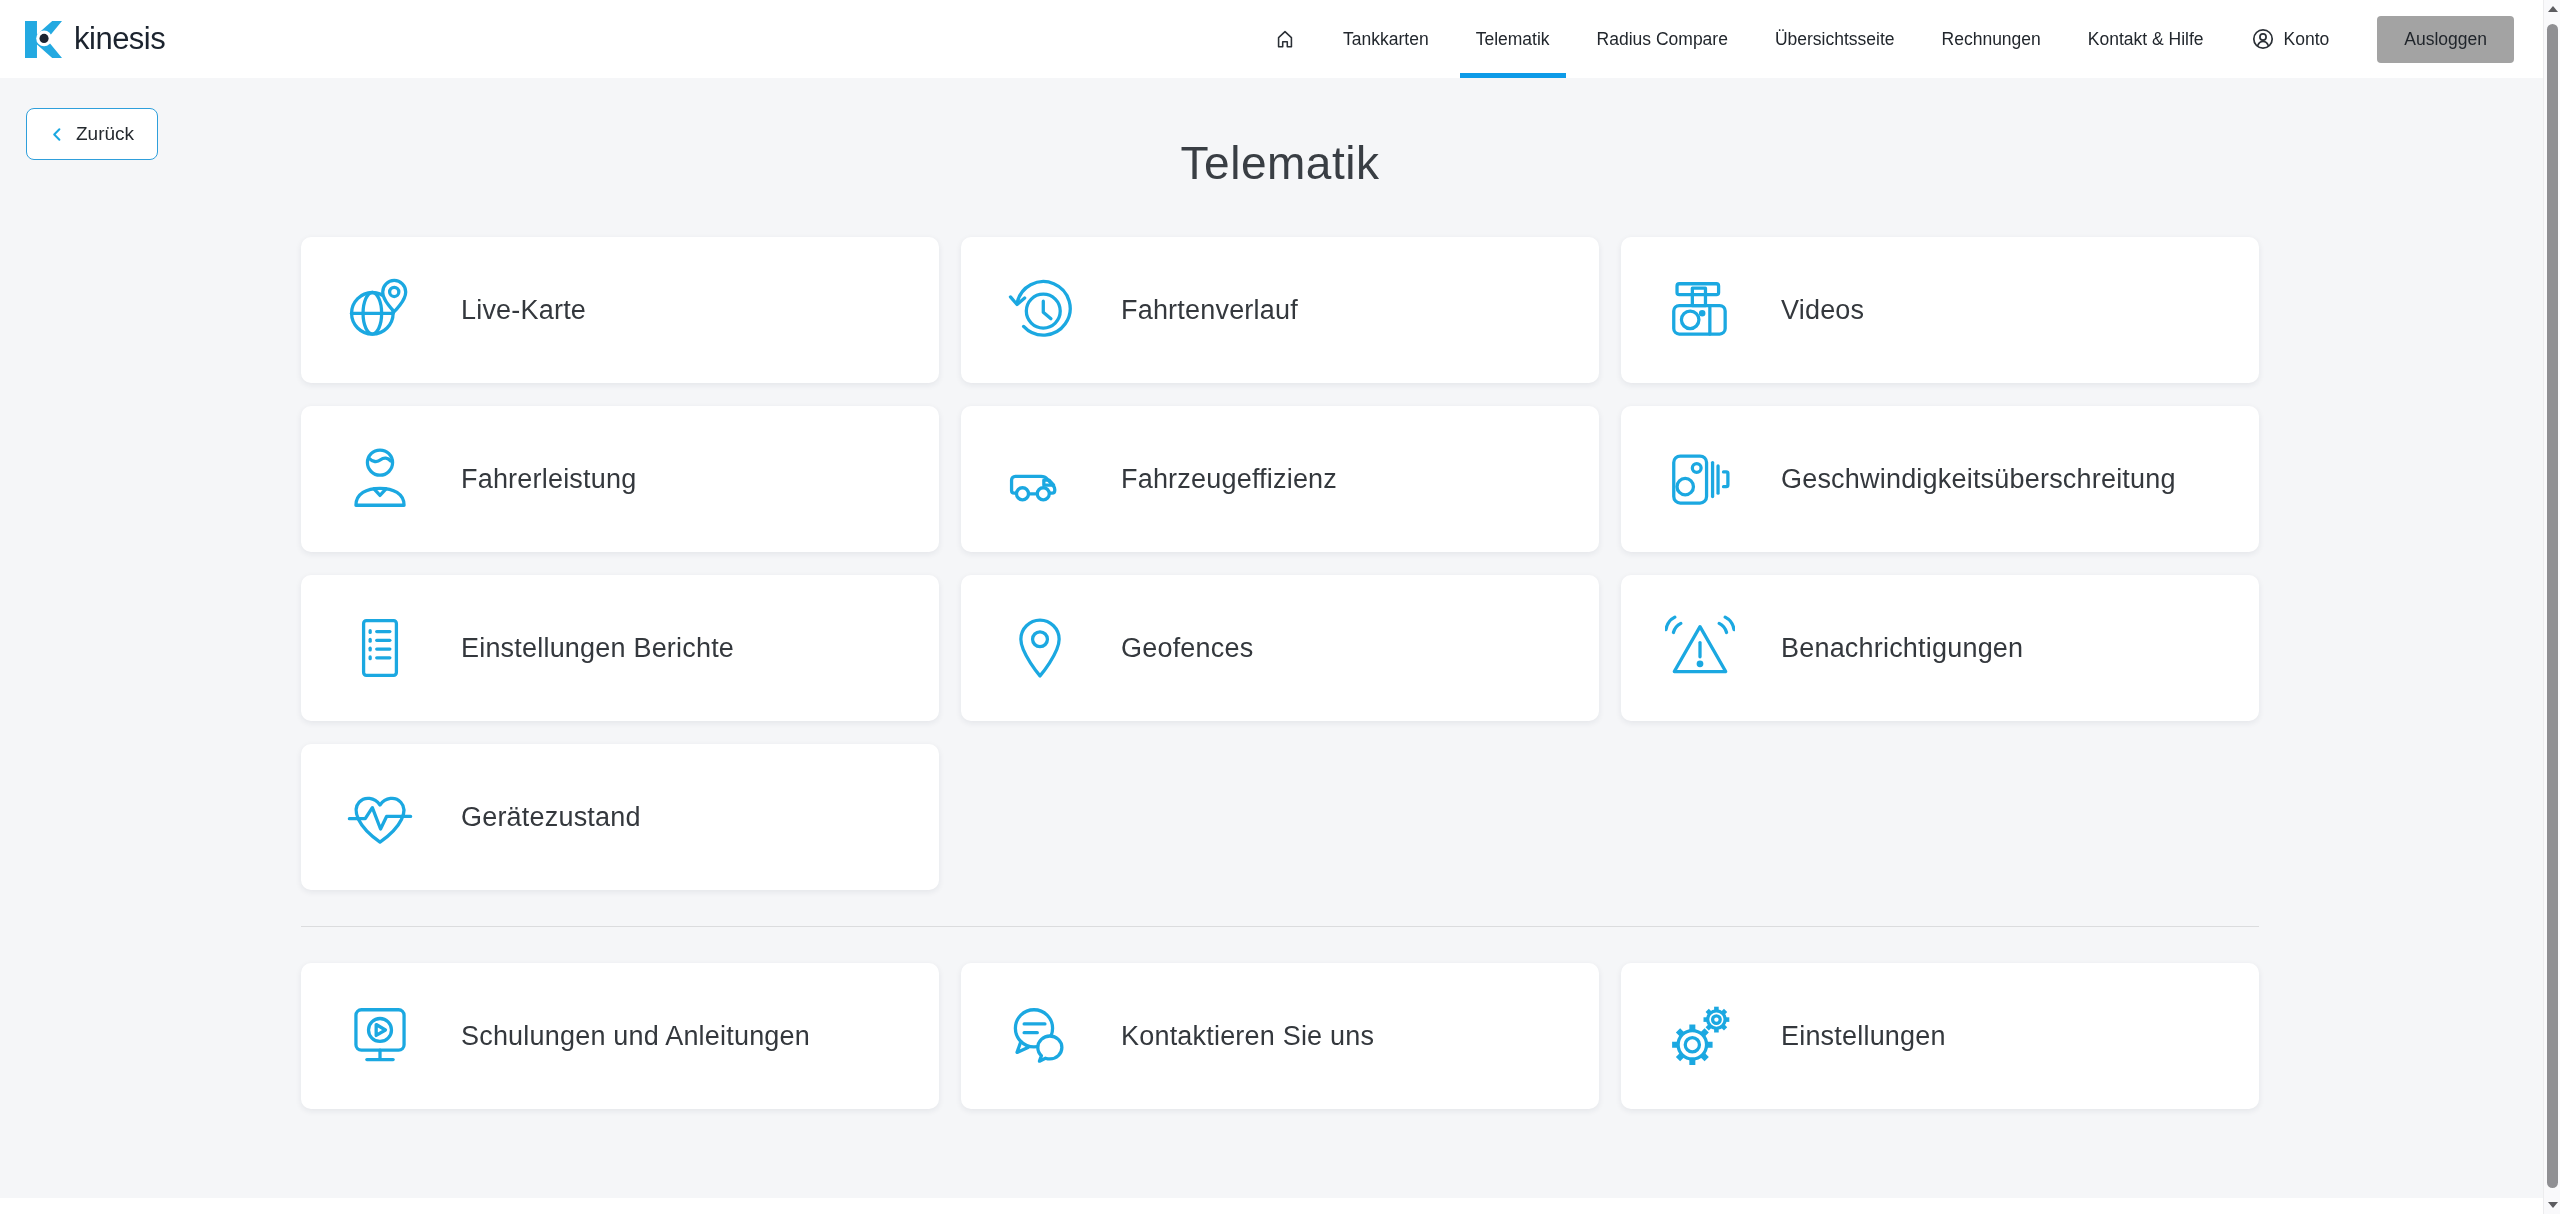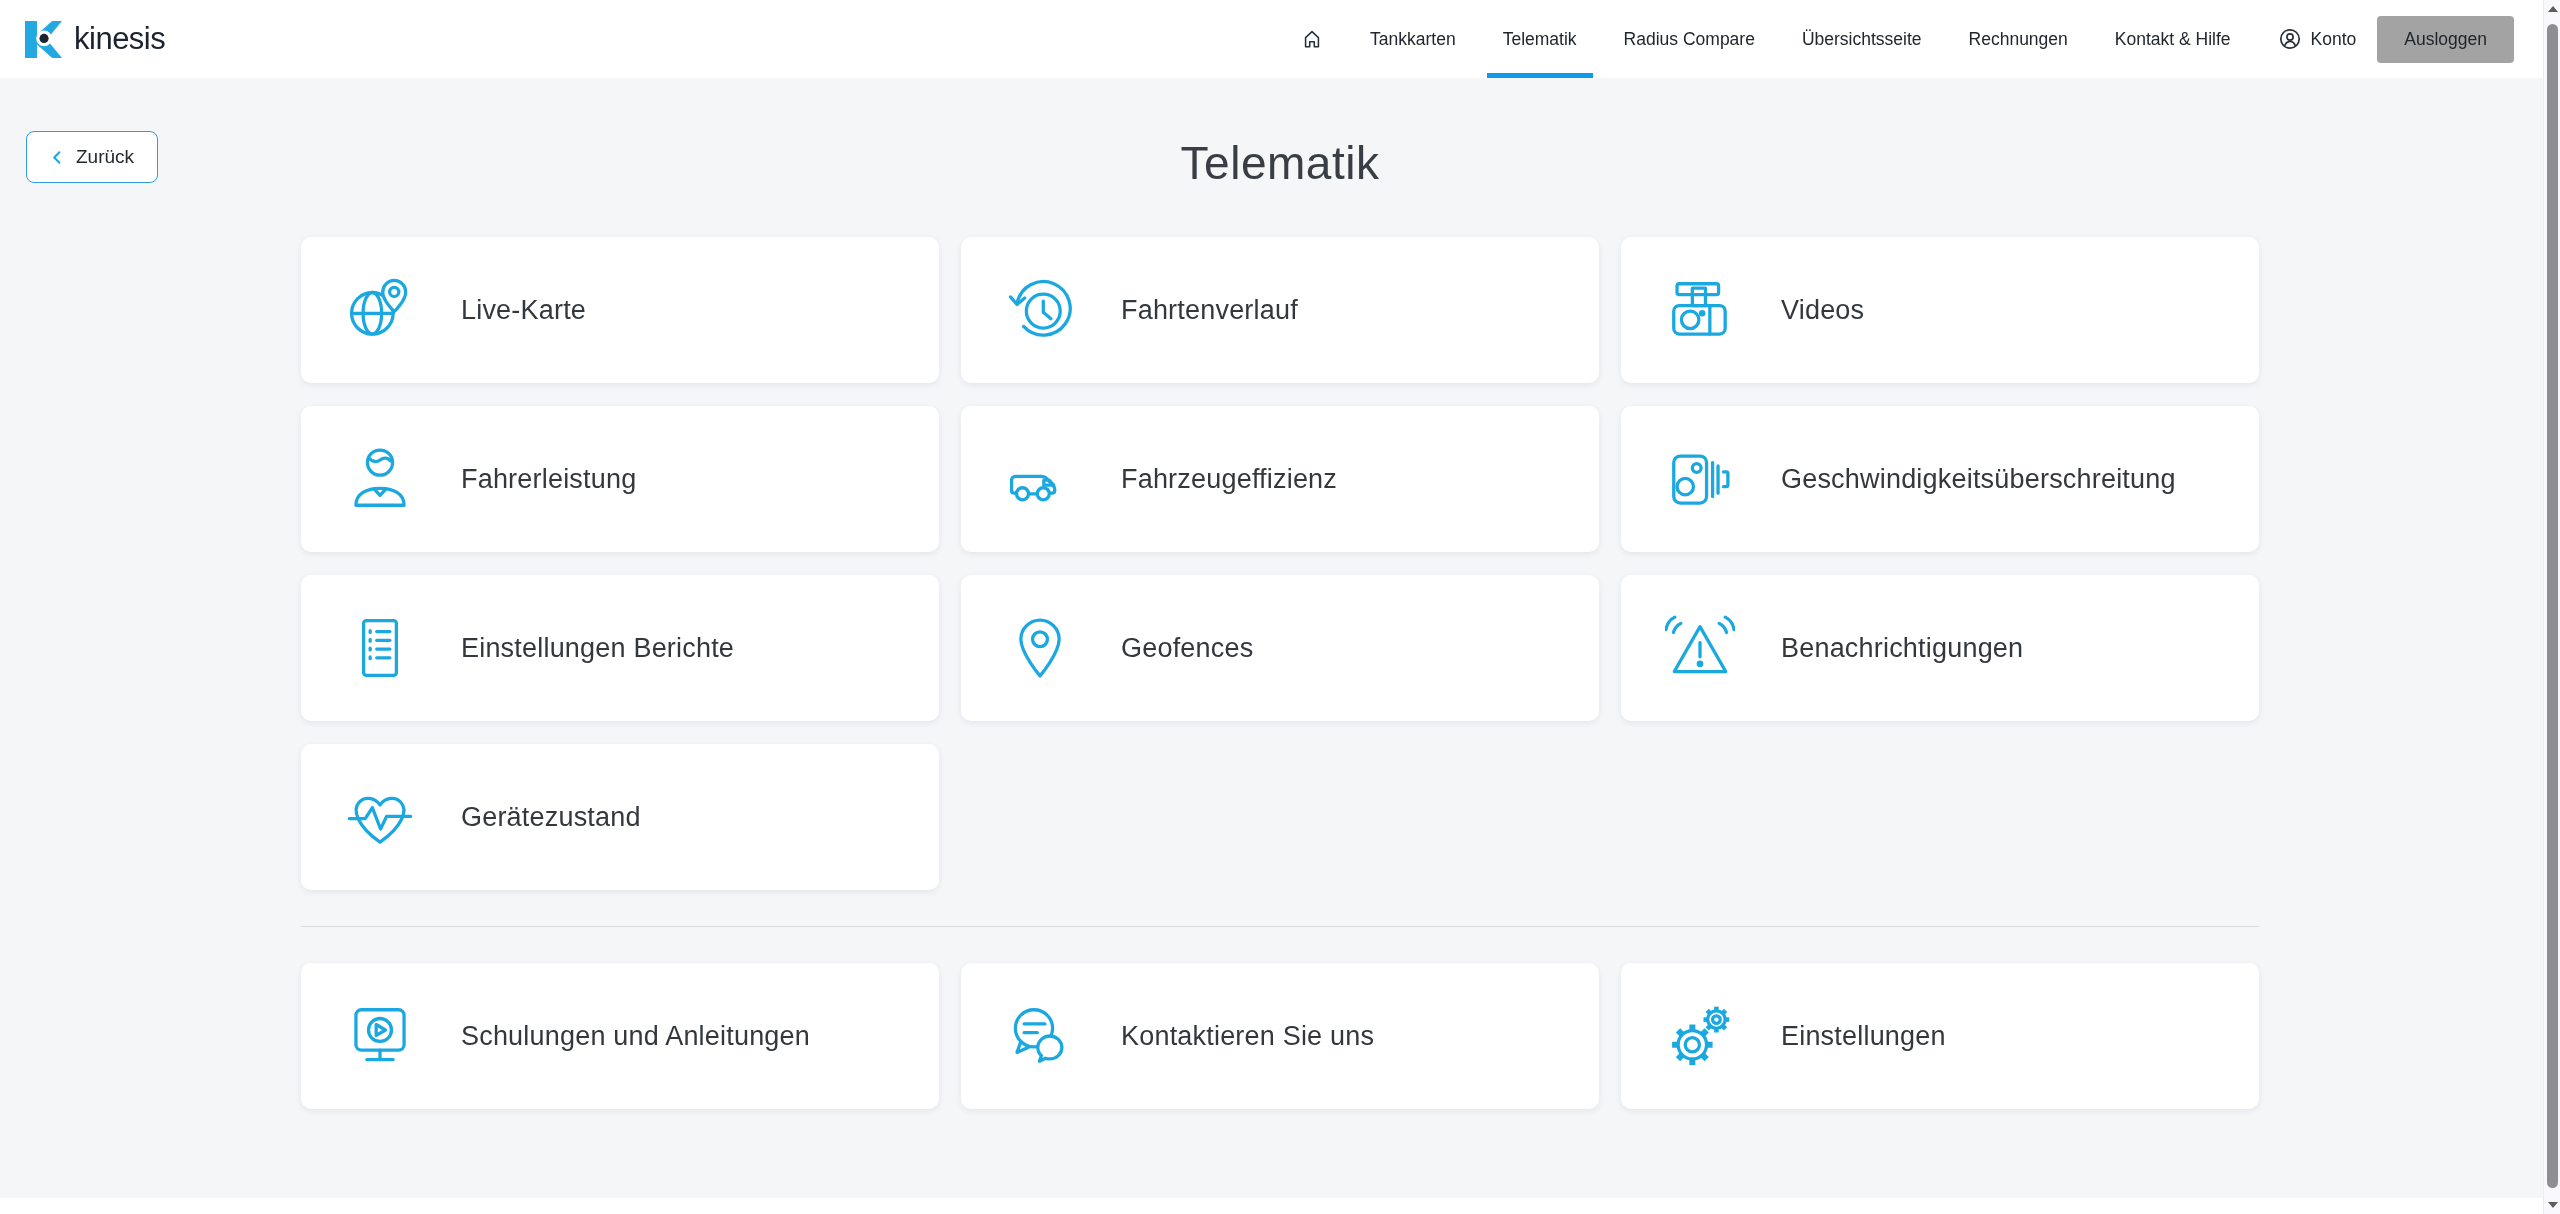--- a/index.html
+++ b/index.html
@@ -13,42 +13,42 @@
     font-family:"Liberation Sans","DejaVu Sans",sans-serif;
     background:#ffffff;color:#24292e;
   }
   
   header{
     display:flex;align-items:center;height:78px;background:#fff;
     padding:0 46px 0 25px;position:relative;z-index:5;
   }
   .logo{display:flex;align-items:center;gap:12px;margin-right:auto;cursor:pointer;}
   .logo-text{font-size:31px;font-weight:400;color:#1b232e;letter-spacing:-0.5px;}
-  nav{display:flex;align-items:center;height:100%;gap:47px;margin-right:21px;}
+  nav{display:flex;align-items:center;height:100%;gap:47px;margin-right:48px;}
   .nav-item{
     position:relative;display:flex;align-items:center;height:100%;gap:9px;
     font-size:17.5px;color:#22272d;cursor:pointer;white-space:nowrap;
   }
   .nav-item.active::after{
     content:"";position:absolute;left:-16px;right:-16px;bottom:0;height:5px;
     background:var(--underline);
   }
   .nav-ic{display:flex;align-items:center;}
   .logout{
     background:#a3a3a3;border:none;border-radius:4px;padding:13px 27px;
     font-size:17.5px;color:#1f242a;font-family:inherit;cursor:pointer;white-space:nowrap;
   }
   
   main{
     position:relative;height:1120px;background:#f5f6f8;
   }
   .back{
     position:absolute;left:26px;top:30px;display:inline-flex;align-items:center;gap:11px;
     padding:14px 23px;font-size:19px;color:#24292e;background:#fff;
-    border:1.5px solid #2f9fdb;border-radius:8px;font-family:inherit;cursor:pointer;margin-top:23px;
+    border:1.5px solid #2f9fdb;border-radius:8px;font-family:inherit;cursor:pointer;
   }
   h1{
     margin:0;padding-top:58px;text-align:center;font-size:46px;font-weight:500;
     color:#393e44;letter-spacing:0.5px;
   }
   .grid{
     width:1958px;margin:0 auto;display:grid;
     grid-template-columns:repeat(3,1fr);gap:23px 22px;grid-auto-rows:146px;
   }
   #grid-main{margin-top:47px;}

